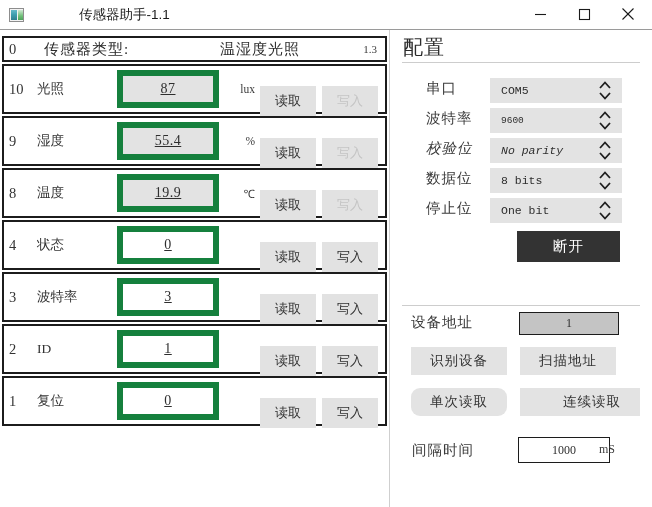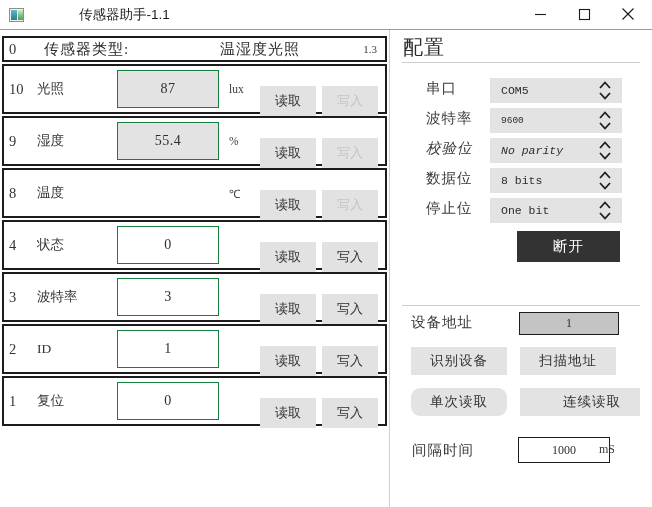--- a/index.html
+++ b/index.html
@@ -124,36 +124,37 @@
     right: 8px;
     font-size: 11px;
     color: #3b3b3b;
     font-family: "Liberation Serif", serif;
   }
   .val-box {
     position: absolute;
     left: 113px;
     width: 102px; height: 38px;
     box-sizing: border-box;
-    border: 1px solid #15803d;
+    border: 6px solid #15803d;
     display: flex;
     align-items: center;
     justify-content: center;
     font-size: 14px;
     color: #2e2e2e;
     font-family: "Liberation Serif", serif;
     letter-spacing: 0.5px;
+    text-decoration: underline;
   }
   .val-box.readonly { background: #e3e3e3; }
   .val-box.editable { background: #ffffff; }
   .unit {
     position: absolute;
     left: 225px;
     width: 26px;
-    text-align: left;
+    text-align: right;
     font-size: 11.5px;
     color: #3a3a3a;
     font-family: "Liberation Serif", serif;
   }
   .act-btn {
     position: absolute;
     width: 56px; height: 30px;
     background: #e2e2e2;
     display: flex;
     align-items: center;
@@ -357,20 +358,21 @@
     <span class="row-label">湿度</span>
     <div class="val-box readonly">55.4</div>
     <span class="unit">%</span>
     <div class="act-btn read">读取</div>
     <div class="act-btn write disabled">写入</div>
   </div>
 
   <div class="lrow drow">
     <span class="row-index">8</span>
     <span class="row-label">温度</span>
+    <div class="val-box readonly">19.9</div>
     <span class="unit">℃</span>
     <div class="act-btn read">读取</div>
     <div class="act-btn write disabled">写入</div>
   </div>
 
   <div class="lrow drow">
     <span class="row-index">4</span>
     <span class="row-label">状态</span>
     <div class="val-box editable">0</div>
     <span class="unit"></span>

